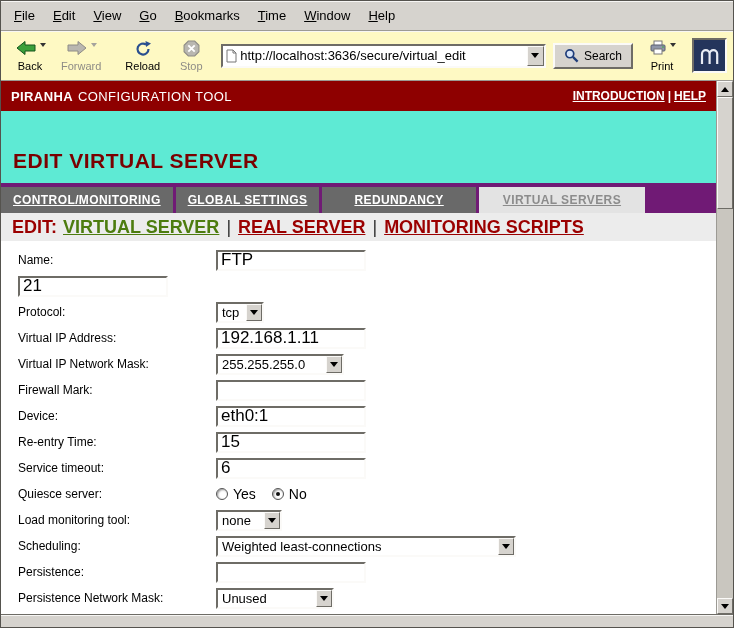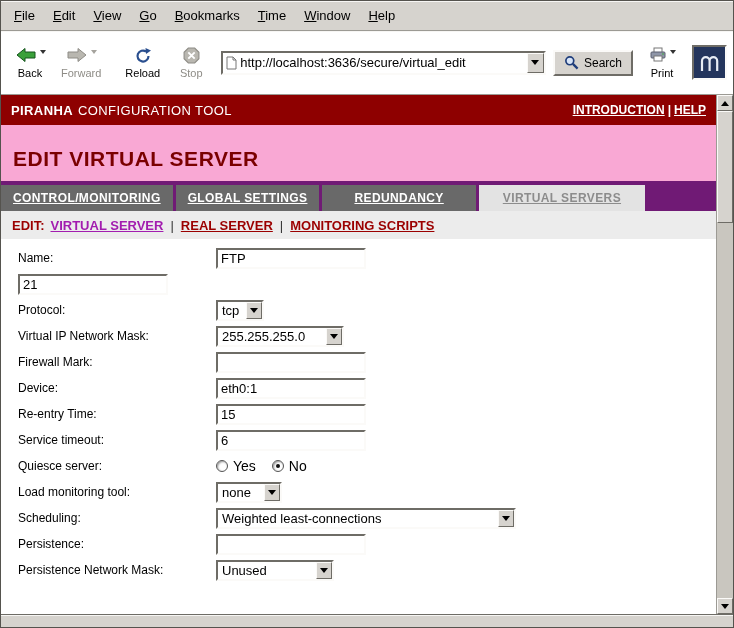--- a/index.html
+++ b/index.html
@@ -8,22 +8,22 @@
 
   .window { width:734px; height:628px; border:1px solid #55534e; display:flex; flex-direction:column; background:#d6d3ce; }
 
   
   .menubar { height:30px; flex:none; display:flex; align-items:center; padding:0 4px; background:#d6d3ce;
              border-bottom:1px solid #9c9a94; box-shadow: inset 0 1px 0 #f7f6f4; }
   .menu-item { display:inline-block; padding:4px 9px; font-size:13px; color:#000; cursor:default; }
   .menu-item::first-letter { text-decoration:underline; }
 
   
-  .toolbar { height:64px; flex:none; display:flex; align-items:center; padding:0 6px; gap:2px;
-             background:#ffffff; border-bottom:1px solid #9c9a94; box-shadow: inset 0 1px 0 #f7f6f4; }
+  .toolbar { height:50px; flex:none; display:flex; align-items:center; padding:0 6px; gap:2px;
+             background:#fef9c3; border-bottom:1px solid #9c9a94; box-shadow: inset 0 1px 0 #f7f6f4; }
   .tbtn { display:flex; flex-direction:column; align-items:center; justify-content:center;
           min-width:46px; height:42px; padding:2px 5px; border:1px solid transparent; }
   .tbtn .icon-row { display:flex; align-items:flex-start; gap:3px; height:19px; }
   .tlabel { font-size:11px; color:#000; margin-top:1px; }
   .tbtn.disabled .tlabel { color:#8e8c86; }
   .caret-down { width:0; height:0; border-left:3px solid transparent; border-right:3px solid transparent; border-top:4px solid #333; margin-top:3px; }
   .tbtn.disabled .caret-down { border-top-color:#a5a39d; }
   .tb-gap { width:8px; flex:none; }
 
   .urlbox { flex:1; height:24px; margin:0 5px; background:#fff; display:flex; align-items:center;
@@ -44,39 +44,39 @@
   .page { flex:1; min-width:0; background:#fff; display:flex; flex-direction:column; overflow:hidden; }
 
   .ph-strip { height:30px; flex:none; background:#8e0000; display:flex; align-items:center; justify-content:space-between; padding:0 10px; }
   .ph-brand { color:#fff; font-size:13px; letter-spacing:0.4px; white-space:nowrap; }
   .ph-brand b { font-weight:bold; }
   .brand-rest { margin-left:5px; }
   .ph-links { color:#fff; font-size:12px; font-weight:bold; white-space:nowrap; }
   .hlink { color:#fff; text-decoration:underline; cursor:pointer; }
   .hsep { color:#fff; padding:0 3px; }
 
-  .hero { height:56px; flex:none; background:#f9a8d4; position:relative; }
+  .hero { height:72px; flex:none; background:#5eead4; position:relative; }
   .hero-title { position:absolute; left:12px; bottom:10px; font-size:21px; font-weight:bold; color:#7a0000; letter-spacing:0.5px; }
 
   .tabs { height:30px; flex:none; background:#701a75; display:flex; align-items:flex-end; gap:3px; padding-top:3px; overflow:hidden; }
   .tab { height:26px; display:flex; align-items:center; justify-content:center; background:#696969; white-space:nowrap; cursor:pointer; }
   .tab-text { color:#fff; font-size:12px; font-weight:bold; letter-spacing:0.4px; text-decoration:underline; }
   .tab.active { background:#e3e3e3; }
   .tab.active .tab-text { color:#8c8c8c; }
 
-  .subnav { height:28px; flex:none; background:#ececec; display:flex; align-items:center; padding:0 11px; font-size:13px; font-weight:bold; }
+  .subnav { height:28px; flex:none; background:#ececec; display:flex; align-items:center; padding:0 11px; font-size:18px; font-weight:bold; }
   .sn-prefix { color:#9b0000; margin-right:6px; }
   .snlink { color:#9b0000; text-decoration:underline; cursor:pointer; }
-  .snlink.active { color:#a21caf; }
+  .snlink.active { color:#4d7c0f; }
   .snsep { color:#333; padding:0 7px; font-weight:normal; }
 
   .form { flex:1; background:#fff; padding-top:6px; overflow:hidden; }
   .frow { display:flex; align-items:center; height:26px; padding-left:17px; }
   .flabel { width:198px; flex:none; font-size:12px; color:#000; }
-  .ti { height:21px; border:2px solid; border-color:#6e6c66 #fbfaf8 #fbfaf8 #6e6c66; background:#fff; font-size:13px; padding:0 3px;
+  .ti { height:21px; border:2px solid; border-color:#6e6c66 #fbfaf8 #fbfaf8 #6e6c66; background:#fff; font-size:17px; padding:0 3px;
         font-family:"Liberation Sans", sans-serif; outline:none; color:#000; }
   .fsel { height:21px; border:2px solid; border-color:#6e6c66 #fbfaf8 #fbfaf8 #6e6c66; background:#fff; display:flex; align-items:center; cursor:default;gap:6px; }
   .fsel-text { flex:1; padding:0 4px; font-size:13px; white-space:nowrap; overflow:hidden; color:#000; }
   .fsel-btn { width:16px; height:100%; flex:none; background:#d6d3ce; display:flex; align-items:center; justify-content:center;
               border:1px solid; border-color:#fbfaf8 #6e6c66 #6e6c66 #fbfaf8; }
   .tri-down { width:0; height:0; border-left:4px solid transparent; border-right:4px solid transparent; border-top:5px solid #000; }
   .tri-up { width:0; height:0; border-left:4px solid transparent; border-right:4px solid transparent; border-bottom:5px solid #000; }
 
   .rgroup { display:flex; align-items:center; }
   .ropt { display:flex; align-items:center; margin-right:16px; cursor:pointer; }
@@ -259,20 +259,24 @@
           <div class="frow">
             <div class="flabel">Protocol:</div>
             <div class="fsel" style="width: 48px;">
               <span class="fsel-text">tcp</span>
               <span class="fsel-btn">
                 <span class="tri-down"></span>
               </span>
             </div>
           </div>
           <div class="frow">
+            <div class="flabel">Virtual IP Address:</div>
+            <input class="ti" value="192.168.1.11" style="width: 150px;">
+          </div>
+          <div class="frow">
             <div class="flabel">Virtual IP Network Mask:</div>
             <div class="fsel" style="width: 128px;">
               <span class="fsel-text">255.255.255.0</span>
               <span class="fsel-btn">
                 <span class="tri-down"></span>
               </span>
             </div>
           </div>
           <div class="frow">
             <div class="flabel">Firewall Mark:</div>

